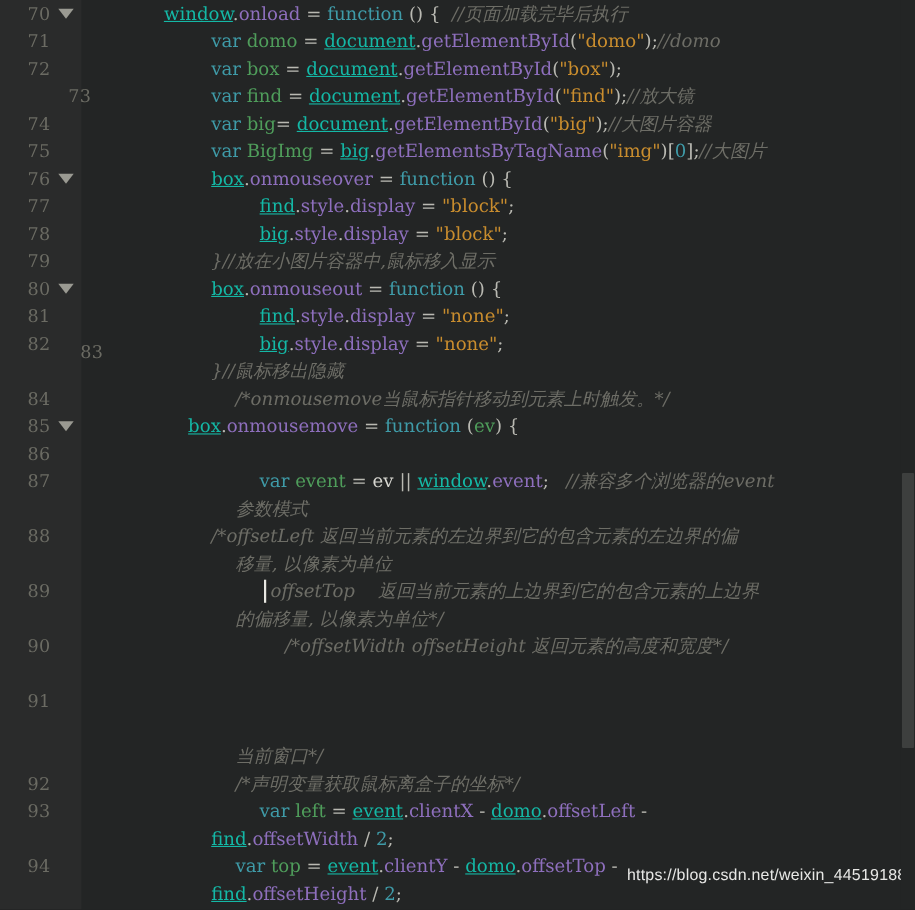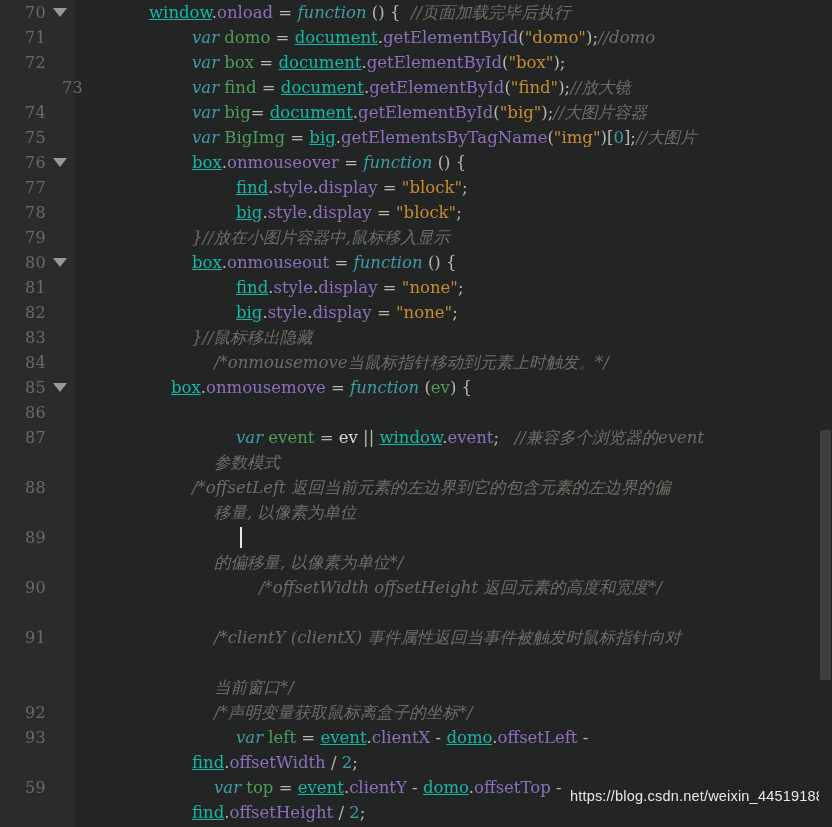--- a/index.html
+++ b/index.html
@@ -62,21 +62,21 @@
     position: absolute;
     left: 0;
     white-space: pre;
     font-family: "DejaVu Serif", "Liberation Serif", serif;
     font-size: 16.5px;
     line-height: 25px;
   }
 
   
   .t-plain   { color: #d6d6d0; }
-  .t-kw      { color: #3f9ba8; font-style: italic; }          
+  .t-kw      { color: #3f9ba8; }          
   .t-var     { color: #4f9d5b; }          
   .t-prop    { color: #8e6fbd; }          
   .t-str     { color: #c98d2e; }          
   .t-num     { color: #3f9ba8; }          
   .t-punct   { color: #b9b9b2; }
   .t-comment { color: #6d6d66; font-style: italic; }
   .t-obj     { color: #14b8a6; text-decoration: underline; }
 
   
   .caret {
@@ -129,33 +129,33 @@
         <div class="gnum" style="top: 125px;">75</div>
         <div class="gnum" style="top: 150px;">76</div>
         <div class="fold" style="top: 158px;"></div>
         <div class="gnum" style="top: 175px;">77</div>
         <div class="gnum" style="top: 200px;">78</div>
         <div class="gnum" style="top: 225px;">79</div>
         <div class="gnum" style="top: 250px;">80</div>
         <div class="fold" style="top: 258px;"></div>
         <div class="gnum" style="top: 275px;">81</div>
         <div class="gnum" style="top: 300px;">82</div>
-        <div class="gnum" style="top: 325px;">83</div>
+        <div class="gnum" style="top: 307px; padding-left: 48px;">83</div>
         <div class="gnum" style="top: 350px;">84</div>
         <div class="gnum" style="top: 375px;">85</div>
         <div class="fold" style="top: 383px;"></div>
         <div class="gnum" style="top: 400px;">86</div>
         <div class="gnum" style="top: 425px;">87</div>
         <div class="gnum" style="top: 475px;">88</div>
         <div class="gnum" style="top: 525px;">89</div>
         <div class="gnum" style="top: 575px;">90</div>
         <div class="gnum" style="top: 625px;">91</div>
         <div class="gnum" style="top: 700px;">92</div>
         <div class="gnum" style="top: 725px;">93</div>
-        <div class="gnum" style="top: 775px;">59</div>
+        <div class="gnum" style="top: 775px;">94</div>
       </div>
   </div>
 
   <div class="code" id="code-area">
       <div class="line" style="top: 0px; left: 75px;"><span class="t-obj">window</span><span class="t-punct">.</span><span class="t-prop">onload</span><span class="t-punct"> = </span><span class="t-kw">function</span><span class="t-punct"> () {  </span><span class="t-comment">//页面加载完毕后执行</span></div>
       <div class="line" style="top: 25px; left: 118px;"><span class="t-kw">var</span><span class="t-plain"> </span><span class="t-var">domo</span><span class="t-punct"> = </span><span class="t-obj">document</span><span class="t-punct">.</span><span class="t-prop">getElementById</span><span class="t-punct">(</span><span class="t-str">"domo"</span><span class="t-punct">);</span><span class="t-comment">//domo</span></div>
       <div class="line" style="top: 50px; left: 118px;"><span class="t-kw">var</span><span class="t-plain"> </span><span class="t-var">box</span><span class="t-punct"> = </span><span class="t-obj">document</span><span class="t-punct">.</span><span class="t-prop">getElementById</span><span class="t-punct">(</span><span class="t-str">"box"</span><span class="t-punct">);</span></div>
       <div class="line" style="top: 75px; left: 118px;"><span class="t-kw">var</span><span class="t-plain"> </span><span class="t-var">find</span><span class="t-punct"> = </span><span class="t-obj">document</span><span class="t-punct">.</span><span class="t-prop">getElementById</span><span class="t-punct">(</span><span class="t-str">"find"</span><span class="t-punct">);</span><span class="t-comment">//放大镜</span></div>
       <div class="line" style="top: 100px; left: 118px;"><span class="t-kw">var</span><span class="t-plain"> </span><span class="t-var">big</span><span class="t-punct">= </span><span class="t-obj">document</span><span class="t-punct">.</span><span class="t-prop">getElementById</span><span class="t-punct">(</span><span class="t-str">"big"</span><span class="t-punct">);</span><span class="t-comment">//大图片容器</span></div>
       <div class="line" style="top: 125px; left: 118px;"><span class="t-kw">var</span><span class="t-plain"> </span><span class="t-var">BigImg</span><span class="t-punct"> = </span><span class="t-obj">big</span><span class="t-punct">.</span><span class="t-prop">getElementsByTagName</span><span class="t-punct">(</span><span class="t-str">"img"</span><span class="t-punct">)[</span><span class="t-num">0</span><span class="t-punct">];</span><span class="t-comment">//大图片</span></div>
@@ -166,23 +166,23 @@
       <div class="line" style="top: 250px; left: 118px;"><span class="t-obj">box</span><span class="t-punct">.</span><span class="t-prop">onmouseout</span><span class="t-punct"> = </span><span class="t-kw">function</span><span class="t-punct"> () {</span></div>
       <div class="line" style="top: 275px; left: 162px;"><span class="t-obj">find</span><span class="t-punct">.</span><span class="t-prop">style</span><span class="t-punct">.</span><span class="t-prop">display</span><span class="t-punct"> = </span><span class="t-str">"none"</span><span class="t-punct">;</span></div>
       <div class="line" style="top: 300px; left: 162px;"><span class="t-obj">big</span><span class="t-punct">.</span><span class="t-prop">style</span><span class="t-punct">.</span><span class="t-prop">display</span><span class="t-punct"> = </span><span class="t-str">"none"</span><span class="t-punct">;</span></div>
       <div class="line" style="top: 325px; left: 118px;"><span class="t-comment">}</span><span class="t-comment">//鼠标移出隐藏</span></div>
       <div class="line" style="top: 350px; left: 140px;"><span class="t-comment">/*onmousemove当鼠标指针移动到元素上时触发。*/</span></div>
       <div class="line" style="top: 375px; left: 97px;"><span class="t-obj">box</span><span class="t-punct">.</span><span class="t-prop">onmousemove</span><span class="t-punct"> = </span><span class="t-kw">function</span><span class="t-punct"> (</span><span class="t-var">ev</span><span class="t-punct">) {</span></div>
       <div class="line" style="top: 425px; left: 162px;"><span class="t-kw">var</span><span class="t-plain"> </span><span class="t-var">event</span><span class="t-punct"> = </span><span class="t-plain">ev</span><span class="t-punct"> || </span><span class="t-obj">window</span><span class="t-punct">.</span><span class="t-prop">event</span><span class="t-punct">;   </span><span class="t-comment">//兼容多个浏览器的event</span></div>
       <div class="line" style="top: 450px; left: 140px;"><span class="t-comment">参数模式</span></div>
       <div class="line" style="top: 475px; left: 118px;"><span class="t-comment">/*offsetLeft 返回当前元素的左边界到它的包含元素的左边界的偏</span></div>
       <div class="line" style="top: 500px; left: 140px;"><span class="t-comment">移量, 以像素为单位</span></div>
+      <div class="line" style="top: 525px; left: 172px;"><span class="t-comment">offsetTop    返回当前元素的上边界到它的包含元素的上边界</span></div>
       <div class="line" style="top: 550px; left: 140px;"><span class="t-comment">的偏移量, 以像素为单位*/</span></div>
       <div class="line" style="top: 575px; left: 185px;"><span class="t-comment">/*offsetWidth offsetHeight 返回元素的高度和宽度*/</span></div>
-      <div class="line" style="top: 625px; left: 140px;"><span class="t-comment">/*clientY (clientX) 事件属性返回当事件被触发时鼠标指针向对</span></div>
       <div class="line" style="top: 675px; left: 140px;"><span class="t-comment">当前窗口*/</span></div>
       <div class="line" style="top: 700px; left: 140px;"><span class="t-comment">/*声明变量获取鼠标离盒子的坐标*/</span></div>
       <div class="line" style="top: 725px; left: 162px;"><span class="t-kw">var</span><span class="t-plain"> </span><span class="t-var">left</span><span class="t-punct"> = </span><span class="t-obj">event</span><span class="t-punct">.</span><span class="t-prop">clientX</span><span class="t-punct"> - </span><span class="t-obj">domo</span><span class="t-punct">.</span><span class="t-prop">offsetLeft</span><span class="t-punct"> -</span></div>
       <div class="line" style="top: 750px; left: 118px;"><span class="t-obj">find</span><span class="t-punct">.</span><span class="t-prop">offsetWidth</span><span class="t-punct"> / </span><span class="t-num">2</span><span class="t-punct">;</span></div>
       <div class="line" style="top: 775px; left: 140px;"><span class="t-kw">var</span><span class="t-plain"> </span><span class="t-var">top</span><span class="t-punct"> = </span><span class="t-obj">event</span><span class="t-punct">.</span><span class="t-prop">clientY</span><span class="t-punct"> - </span><span class="t-obj">domo</span><span class="t-punct">.</span><span class="t-prop">offsetTop</span><span class="t-punct"> -</span></div>
       <div class="line" style="top: 800px; left: 118px;"><span class="t-obj">find</span><span class="t-punct">.</span><span class="t-prop">offsetHeight</span><span class="t-punct"> / </span><span class="t-num">2</span><span class="t-punct">;</span></div>
     </div>
 
   <div class="caret" id="caret" style="left: 240px; top: 527px;"></div>
 

